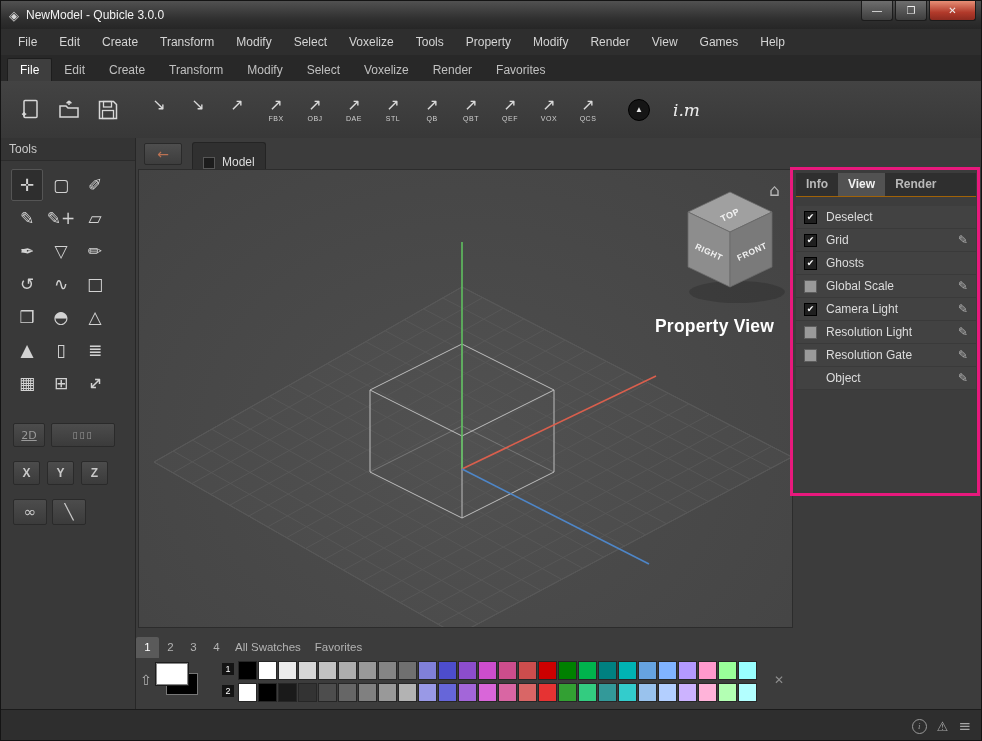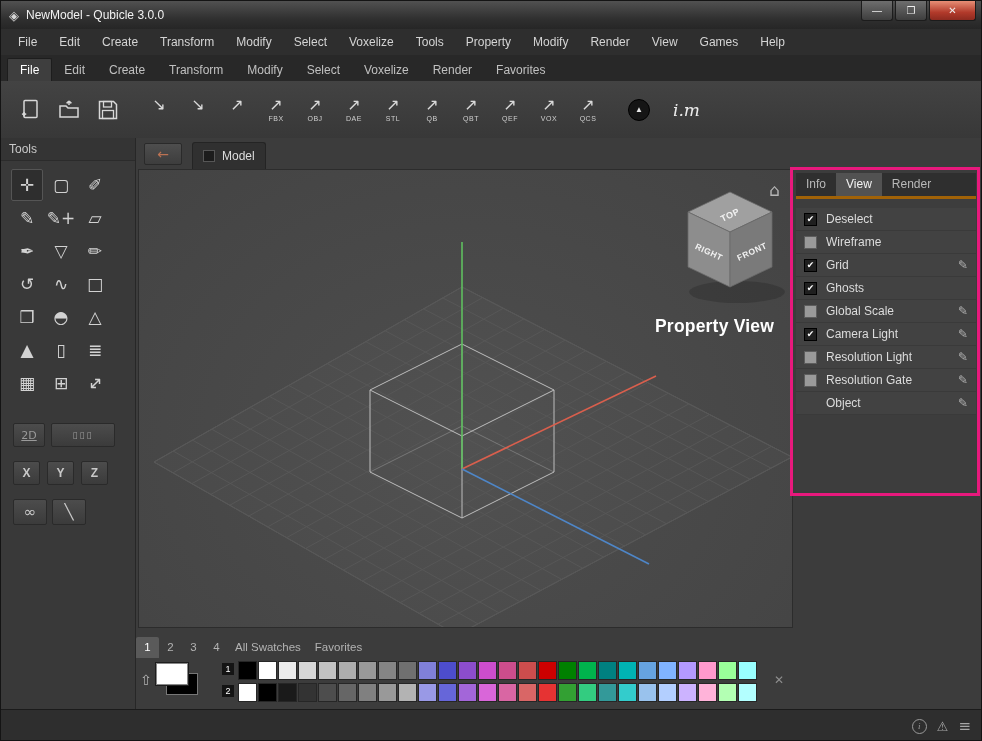--- a/index.html
+++ b/index.html
@@ -65,21 +65,21 @@
   .mirror-btn{width:34px;height:26px;margin-right:5px;background:linear-gradient(#4c4c4c,#3b3b3b);
     border:1px solid #2a2a2a;border-radius:2px;color:#c9c9c9;font-size:15px;display:flex;align-items:center;
     justify-content:center;font-family:"DejaVu Sans",sans-serif;}
 
   
   .main-area{position:absolute;left:135px;top:137px;width:847px;height:571px;background:#3c3c3c;}
   .back-btn{position:absolute;left:8px;top:5px;width:38px;height:22px;background:linear-gradient(#4e4e4e,#3d3d3d);
     border:1px solid #2a2a2a;border-radius:2px;color:#bb7253;font-size:14px;display:flex;align-items:center;
     justify-content:center;font-family:"DejaVu Sans",sans-serif;}
   .doc-tab{position:absolute;left:56px;top:4px;height:26px;background:#303030;border:1px solid #242424;
-    border-bottom:none;border-radius:3px 3px 0 0;display:flex;align-items:center;padding:0 10px;color:#ddd;font-size:12px;}
+    border-bottom:none;border-radius:3px 3px 0 0;display:flex;align-items:flex-end;padding:0 10px;color:#ddd;font-size:12px;}
   .doc-tab .thumb{width:10px;height:10px;background:#1c1c1c;border:1px solid #565656;margin-right:7px;}
   .viewport{position:absolute;left:2px;top:31px;width:653px;height:457px;
     background:radial-gradient(ellipse at 50% 60%,#4e4e4e 0%,#464646 75%,#434343 100%);
     border:1px solid #2c2c2c;box-sizing:content-box;}
   .viewport svg{position:absolute;left:0;top:0;}
   .home-icon{position:absolute;top:10px;right:12px;font-size:17px;color:#b5b5b5;font-family:"DejaVu Sans",sans-serif;}
   .vp-annotation{position:absolute;left:516px;top:146px;color:#fff;font-size:17.5px;font-weight:600;letter-spacing:.2px;}
 
   
   .swatch-tabbar{position:absolute;left:0;top:496px;height:24px;display:flex;align-items:flex-end;}
@@ -93,21 +93,21 @@
   .row-badge{position:absolute;left:86px;width:12px;height:12px;background:#141414;color:#fff;font-size:9px;
     text-align:center;line-height:12px;}
   .badge-1{top:4px;} .badge-2{top:26px;}
   .swatch-rows{position:absolute;left:102px;top:2px;}
   .swatch-row{display:flex;height:20px;margin-bottom:2px;}
   .swatch{width:19px;height:19px;border:1px solid #262626;margin-right:1px;box-sizing:border-box;}
   .remove-btn{position:absolute;left:638px;top:14px;color:#8e8e8e;font-size:12px;font-family:"DejaVu Sans",sans-serif;}
 
   
   .property-panel{position:absolute;left:795px;top:172px;width:180px;height:318px;background:#3d3d3d;z-index:5;}
-  .pp-tabs{display:flex;height:23px;background:#2f2f2f;border-bottom:3px solid #a16207;}
+  .pp-tabs{display:flex;height:23px;background:#2f2f2f;border-bottom:1px solid #a16207;font-weight:bold;}
   .pp-tab{padding:0 10px;line-height:23px;font-size:12px;color:#b9b9b9;}
   .pp-tab.active{background:#525252;color:#f2f2f2;}
   .pp-rows{margin-top:9px;}
   .prop-row{height:22px;display:flex;align-items:center;background:#424242;border-bottom:1px solid #3a3a3a;padding:0 8px;}
   .pcheck{width:13px;height:13px;background:#9a9a9a;border:1px solid #5d5d5d;margin-right:9px;display:flex;
     align-items:center;justify-content:center;box-sizing:border-box;}
   .pcheck.checked{background:#1f1f1f;border-color:#000;}
   .mark{display:none;color:#fff;font-size:9px;line-height:1;font-family:"DejaVu Sans",sans-serif;}
   .pcheck.checked .mark{display:block;}
   .pcheck.nobox{visibility:hidden;}
@@ -548,27 +548,20 @@
     <div class="pp-rows">
 
         <div class="prop-row">
           <span class="pcheck checked">
             <span class="mark">✔</span>
           </span>
           <span class="plabel">Deselect</span>
           <span class="ppencil">✎</span>
         </div>
 
-        <div class="prop-row">
-          <span class="pcheck">
-            
-          </span>
-          <span class="plabel">Wireframe</span>
-          <span class="ppencil">✎</span>
-        </div>
 
         <div class="prop-row">
           <span class="pcheck checked">
             <span class="mark">✔</span>
           </span>
           <span class="plabel">Grid</span>
           <span class="ppencil shown">✎</span>
         </div>
 
         <div class="prop-row">

